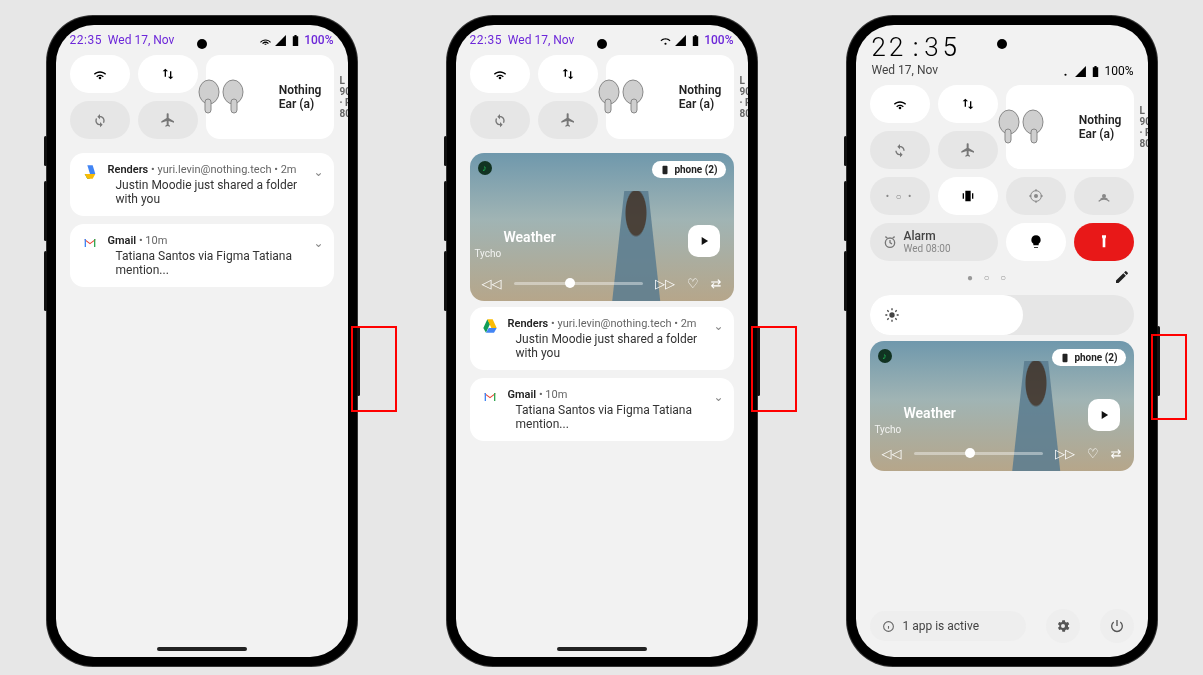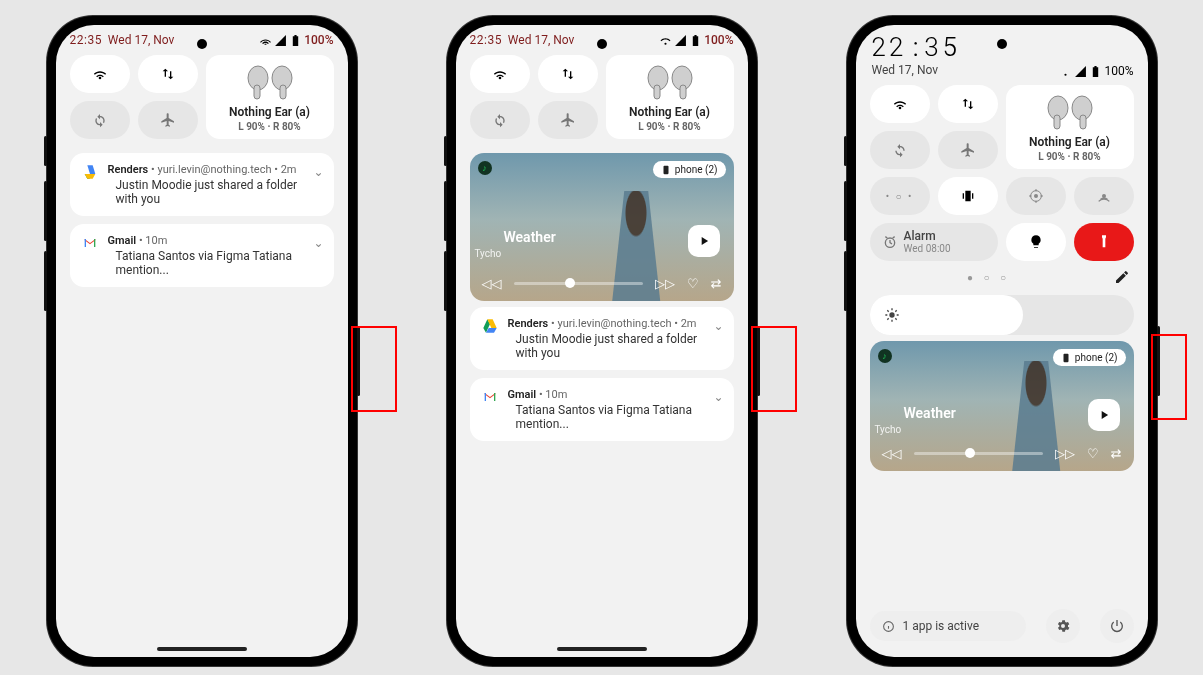--- a/index.html
+++ b/index.html
@@ -40,42 +40,42 @@
   .side-btn { position: absolute; background:#111; border-radius:2px; }
   .sb-left1 { left:-3px; top:120px; width:3px; height:30px; }
   .sb-left2 { left:-3px; top:165px; width:3px; height:60px; }
   .sb-left3 { left:-3px; top:235px; width:3px; height:60px; }
   .sb-right { right:-3px; top:310px; width:3px; height:70px; }
   .redbox {
     position: absolute; border: 2px solid #f00; background: transparent;
   }
   .status {
     display: flex; justify-content: space-between; align-items: center;
-    padding: 8px 14px 2px; font-size: 12px; color:#7f1d1d;
+    padding: 8px 14px 2px; font-size: 12px; color:#6d28d9;
   }
   .status .right { display:flex; align-items:center; gap:2px; font-weight:500;}
   .dotmono { font-variant-numeric: tabular-nums; letter-spacing: .5px; }
   .big-time { font-family: "Roboto Mono", monospace; font-size: 26px; letter-spacing: 2px; padding: 4px 16px 0; font-weight:300;}
   .big-date { padding: 0 16px 2px; font-size: 12px; color:#444;}
   .qs-grid {
     display:grid; grid-template-columns: repeat(4, 1fr);
     gap: 8px; padding: 6px 14px 8px;
   }
   .tile {
     height: 38px; border-radius: 20px;
     background:#e6e6e6; display:flex; align-items:center; justify-content:center;
     color:#444; font-size:15px;
   }
   .tile.active { background:#fff; }
   .tile.red { background:#e81818; color:#fff; }
   .earbuds {
     grid-column: span 2; grid-row: span 2;
     background:#fff; border-radius: 14px;
-    display:flex; flex-direction:column; align-items:center; justify-content:center;
-    padding:6px 4px; gap:2px;
+    display:flex; flex-direction:row; align-items:center; justify-content:center;
+    padding:6px 4px; gap:18px;
   }
   .earbuds .img {
     width: 80px; height: 40px; display:flex; justify-content:center; align-items:center;
   }
   .earbuds .name { font-size: 12px; font-weight:600; color:#222;}
   .earbuds .lvl { font-size: 10px; color:#666;font-weight:bold;}
   .alarm-tile {
     grid-column: span 2; background:#e6e6e6; border-radius:22px;
     display:flex; align-items:center; gap:6px; padding:0 12px; height:38px;
     font-size:12px; color:#555;
@@ -106,21 +106,21 @@
     position:absolute; right:10px; top:12px; color:#888; font-size:12px;
   }
   .media {
     margin: 6px 14px 0; border-radius:14px; overflow:hidden; position:relative;
     background: linear-gradient(180deg,#6f98ac 0%, #a0b4b4 45%, #b6a68a 100%);
     height: 148px; color:#fff;
   }
   .media.small { height: 130px; }
   .media .pill {
     position:absolute; right:8px; top:8px; background:#fff; color:#222;
-    font-size:10px; border-radius:12px; padding:3px 8px; display:flex; gap:4px; align-items:center;
+    font-size:10px; border-radius:12px; padding:3px 8px; display:flex; gap:4px; align-items:center;font-weight:bold;
   }
   .media .spotify {
     position:absolute; left:8px; top:8px; width:14px; height:14px;
     background:#132; border-radius:50%;
     display:flex; align-items:center; justify-content:center; color:#1db954; font-size:9px;
   }
   .media .title { position:absolute; left:14px; bottom:56px; font-weight:600; font-size:14px;margin-left:20px;}
   .media .artist { position:absolute; left:5px; bottom:42px; font-size:10px; opacity:.85;}
   .media .play {
     position:absolute; right:14px; bottom:44px; width:32px; height:32px;

